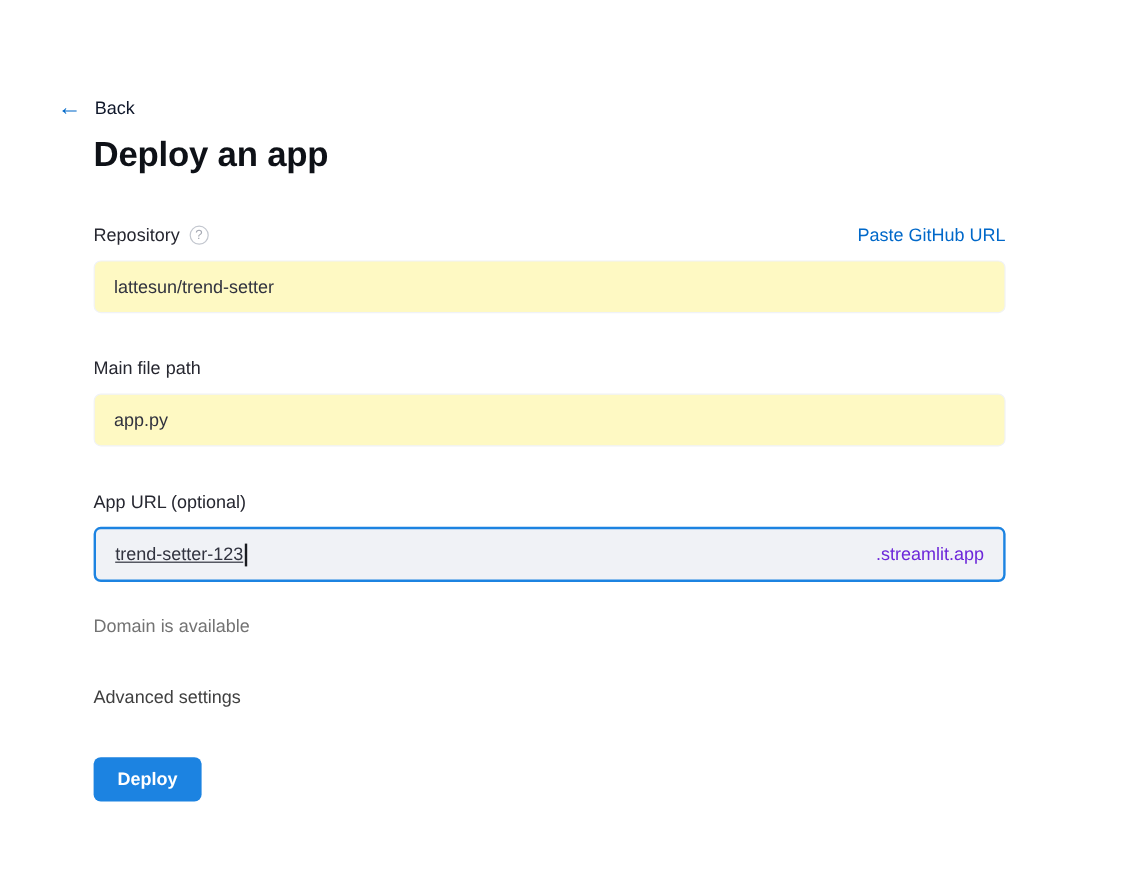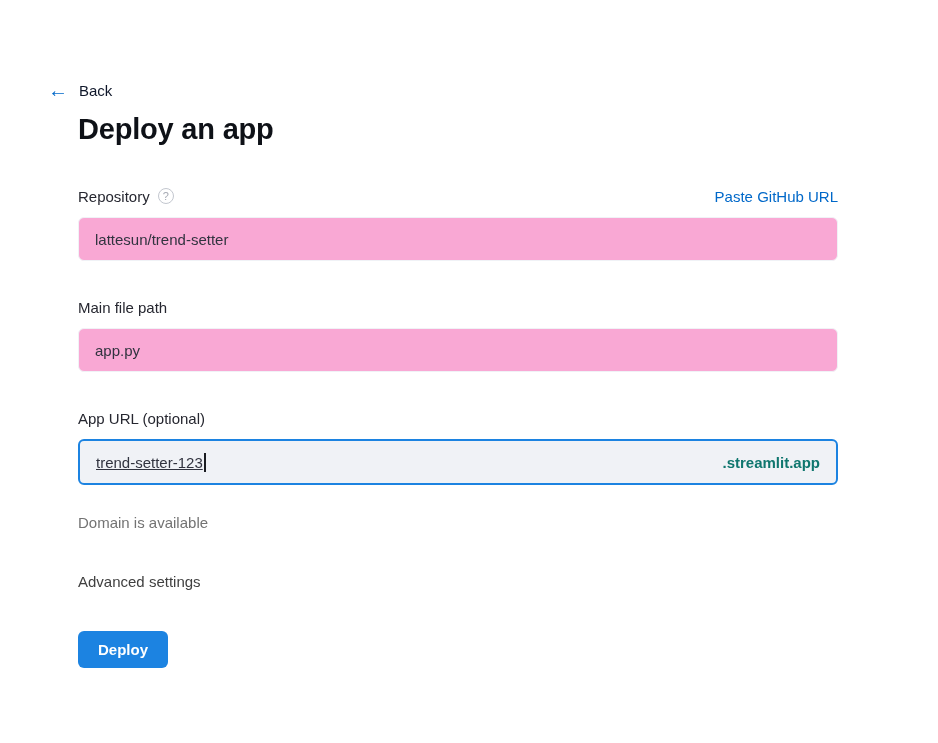--- a/index.html
+++ b/index.html
@@ -39,34 +39,34 @@
     width: 16px; height: 16px; flex: 0 0 16px;
     border: 1px solid #c3c7cf; border-radius: 50%;
     color: #a5a9b3; font-size: 11px; line-height: 1;
     display: inline-flex; align-items: center; justify-content: center;
     cursor: pointer; user-select: none;
   }
   .link { color: #0068c9; font-size: 15px; text-decoration: none; cursor: pointer; }
 
   .text-input {
     display: block; width: 100%; height: 44px;
-    background: #f9a8d4; border: 1px solid #f0f2f6; border-radius: 6px;
+    background: #fef9c3; border: 1px solid #f0f2f6; border-radius: 6px;
     padding: 0 16px; font-size: 15px; color: #31333f;
     font-family: inherit; outline: none;
   }
 
   
   .url-field {
     width: 100%; height: 46px;
     background: #f0f2f6; border: 2px solid #1c83e1; border-radius: 6px;
     display: flex; align-items: center; padding: 0 16px; cursor: text;
   }
   .url-value { font-size: 15px; color: #31333f; text-decoration: underline; }
   .caret { width: 2px; height: 19px; background: #1a1c21; margin-left: 1px; }
-  .url-suffix { margin-left: auto; font-size: 15px; color: #0f766e; font-weight: bold; }
+  .url-suffix { margin-left: auto; font-size: 15px; color: #6d28d9; }
 
   .status-message { margin-top: 29px; font-size: 15px; color: #737373; }
 
   .advanced-link {
     display: inline-block; margin-top: 42px;
     color: #404040; font-size: 15px; cursor: pointer;
   }
 
   .deploy-btn {
     display: block; margin-top: 40px;

